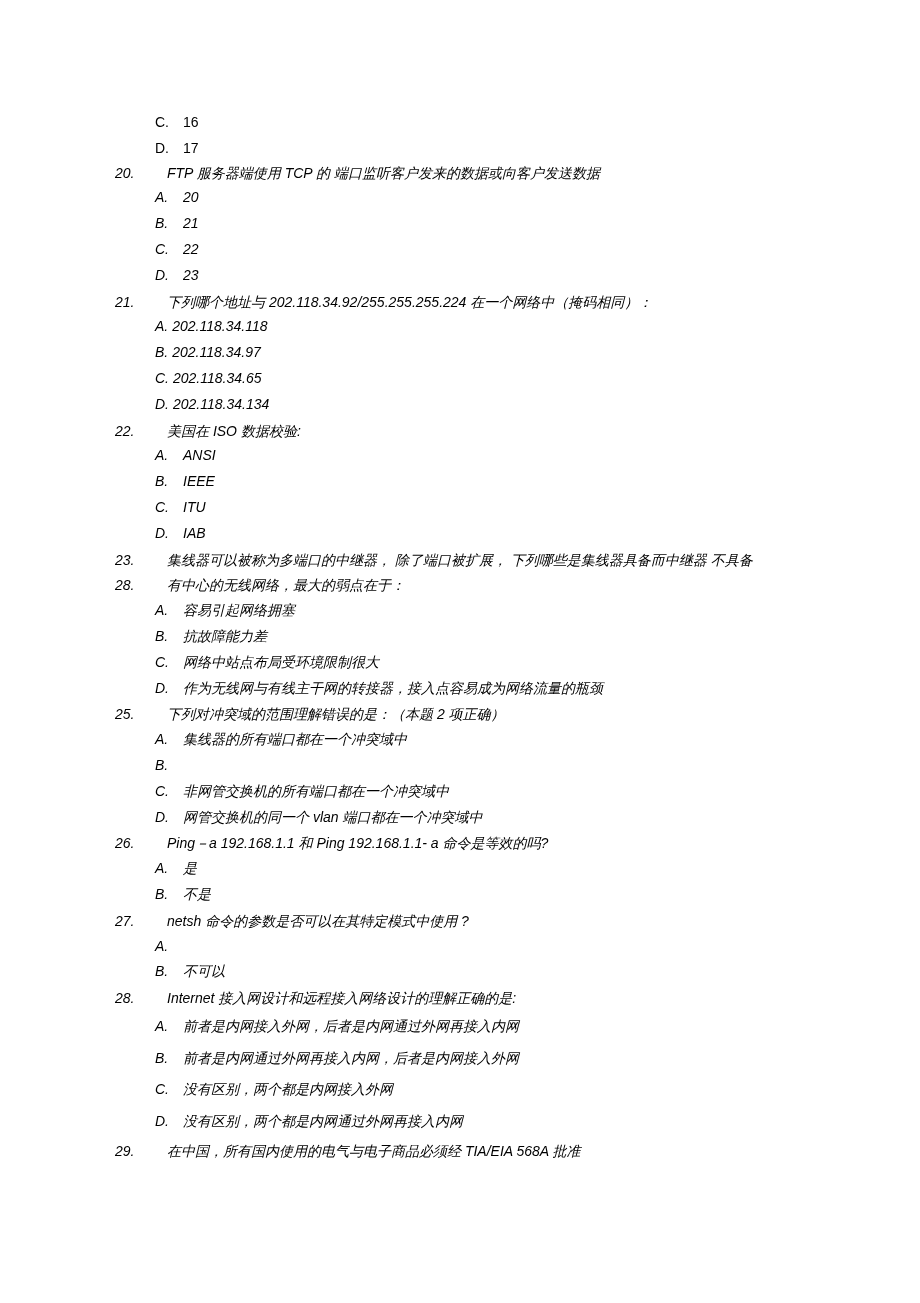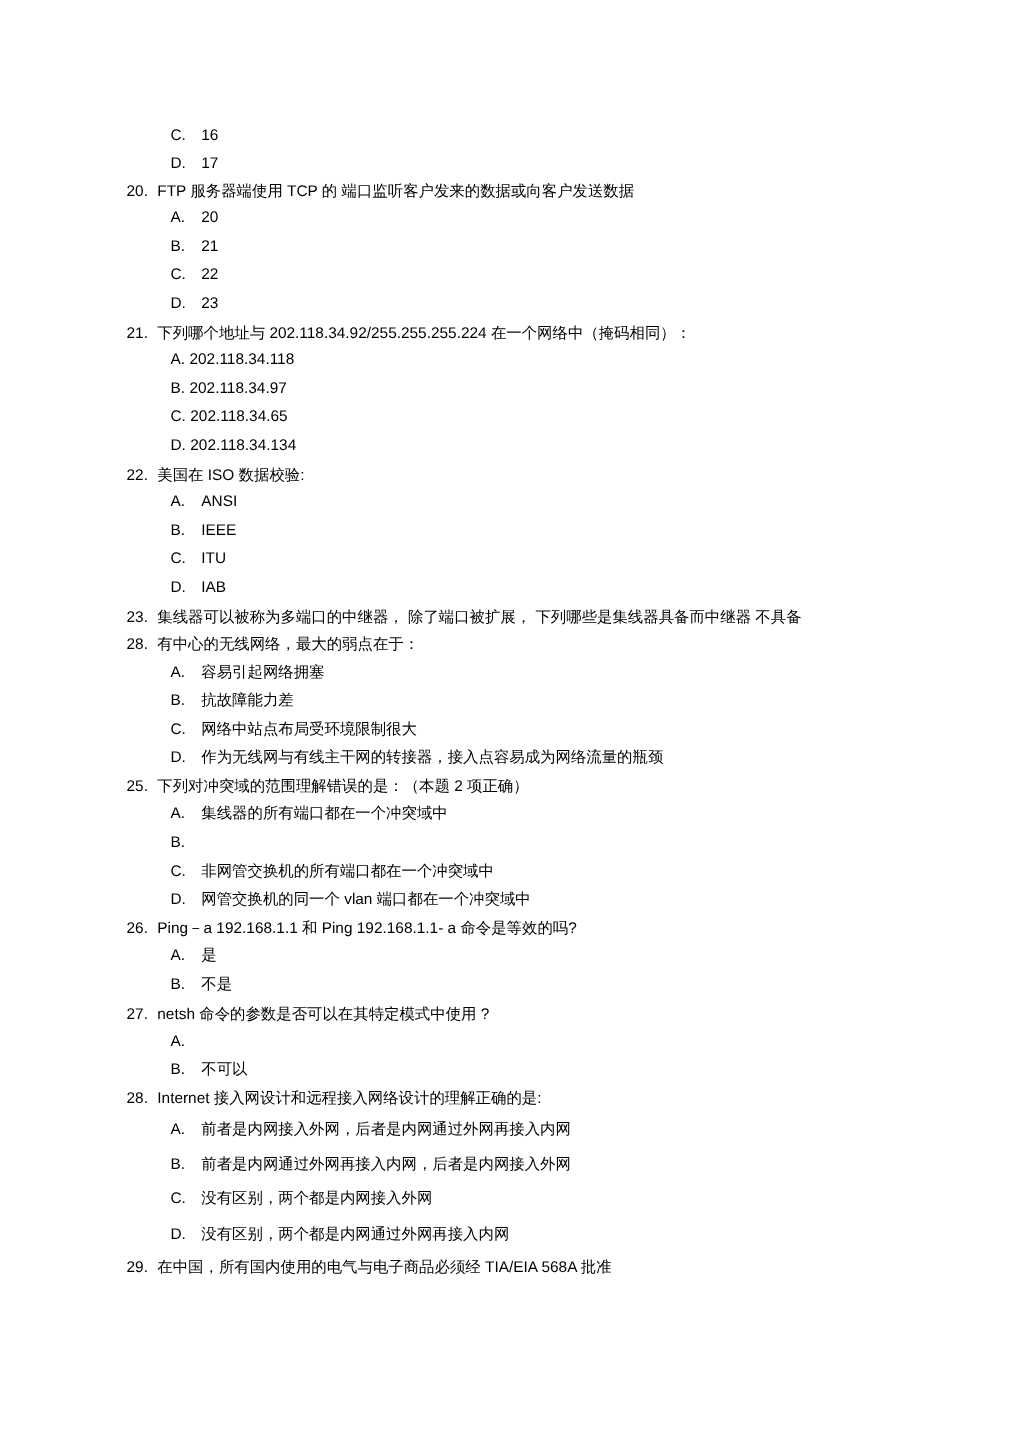--- a/index.html
+++ b/index.html
@@ -7,31 +7,33 @@
       background: #ffffff;
       font-family: "SimSun", "Arial", sans-serif;
       font-size: 14px;
       line-height: 1.7;
       color: #000;
       width: 920px;
       padding: 110px 75px 60px 115px;
     }
     .question {
       margin-bottom: 2px;
+      font-style: italic;
     }
     .q-line {
       display: flex;
       align-items: baseline;
     }
     .q-num {
       min-width: 28px;
       flex-shrink: 0;
     }
     .q-text {
       flex: 1;
+      margin-left: 24px;
     }
     .options {
       padding-left: 40px;
     }
     .opt-line {
       display: flex;
       align-items: baseline;
       padding: 1px 0;
     }
     .opt-label {

